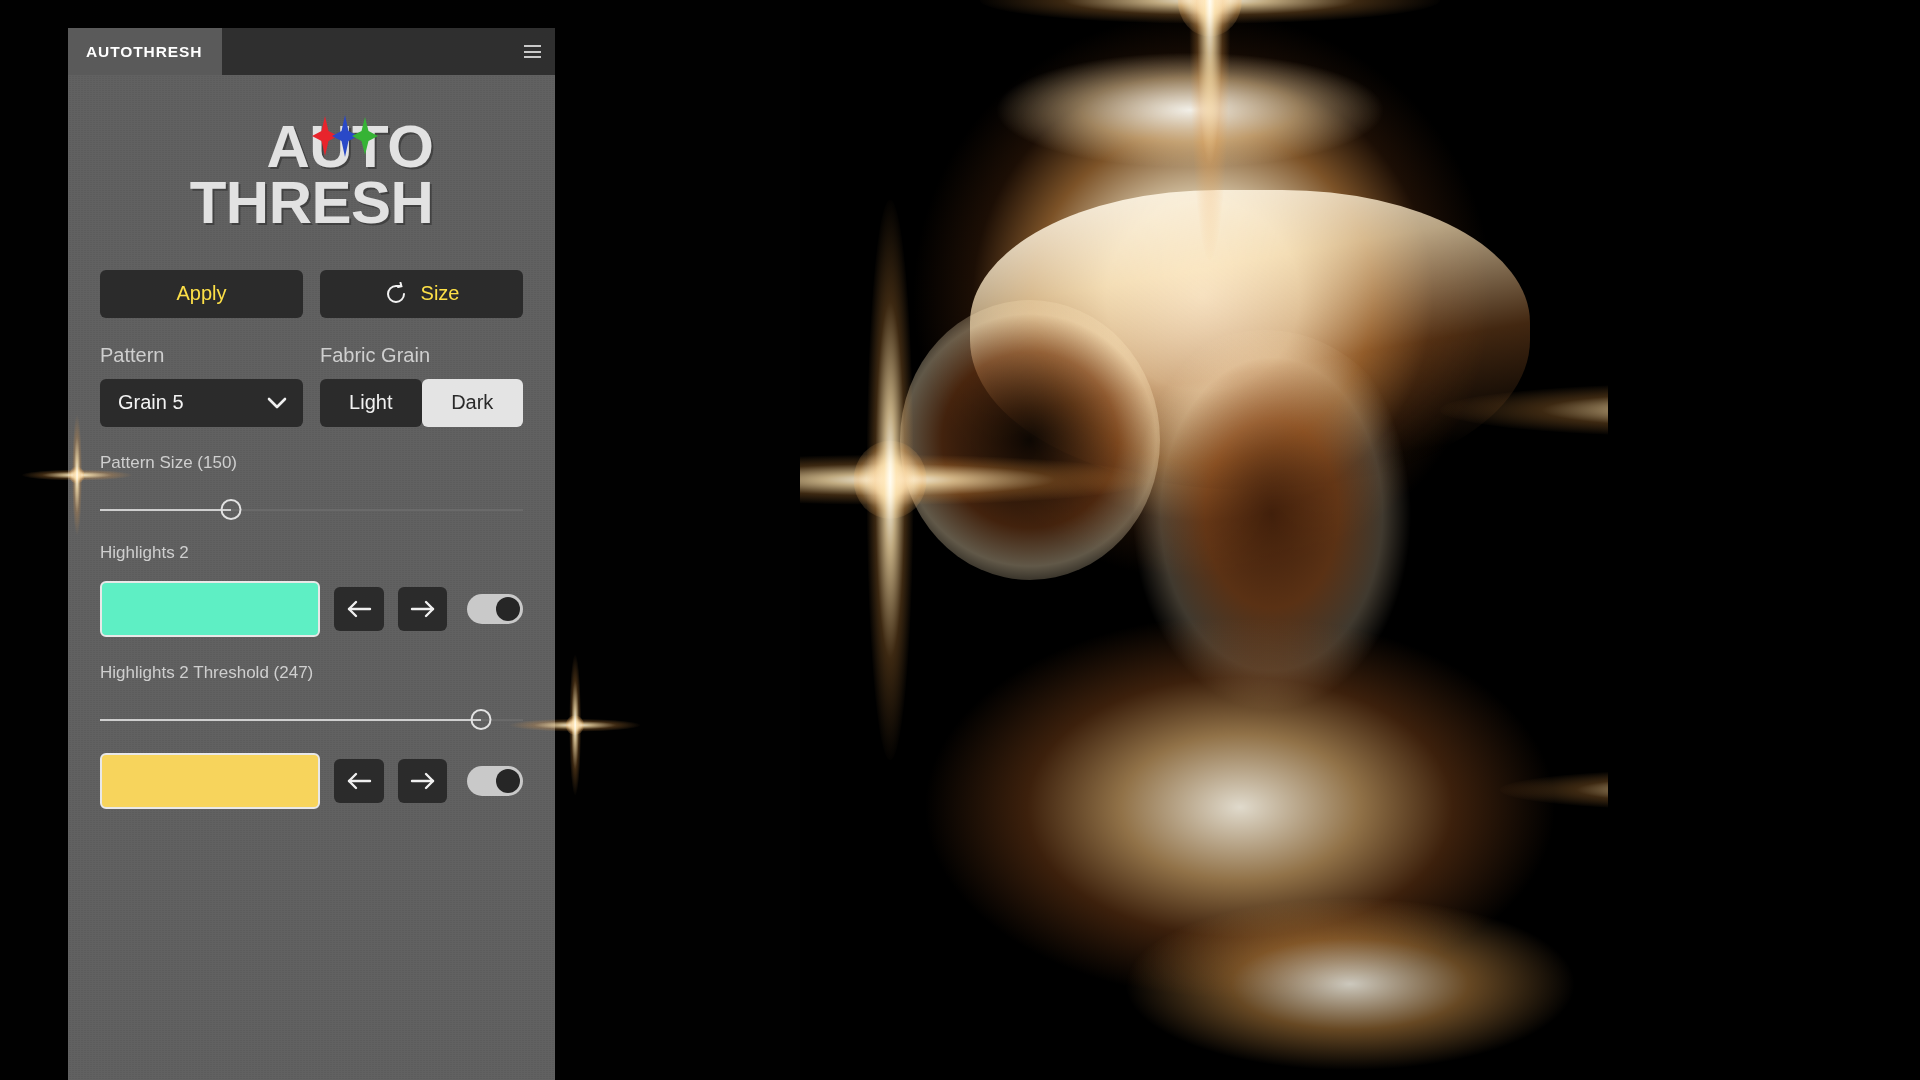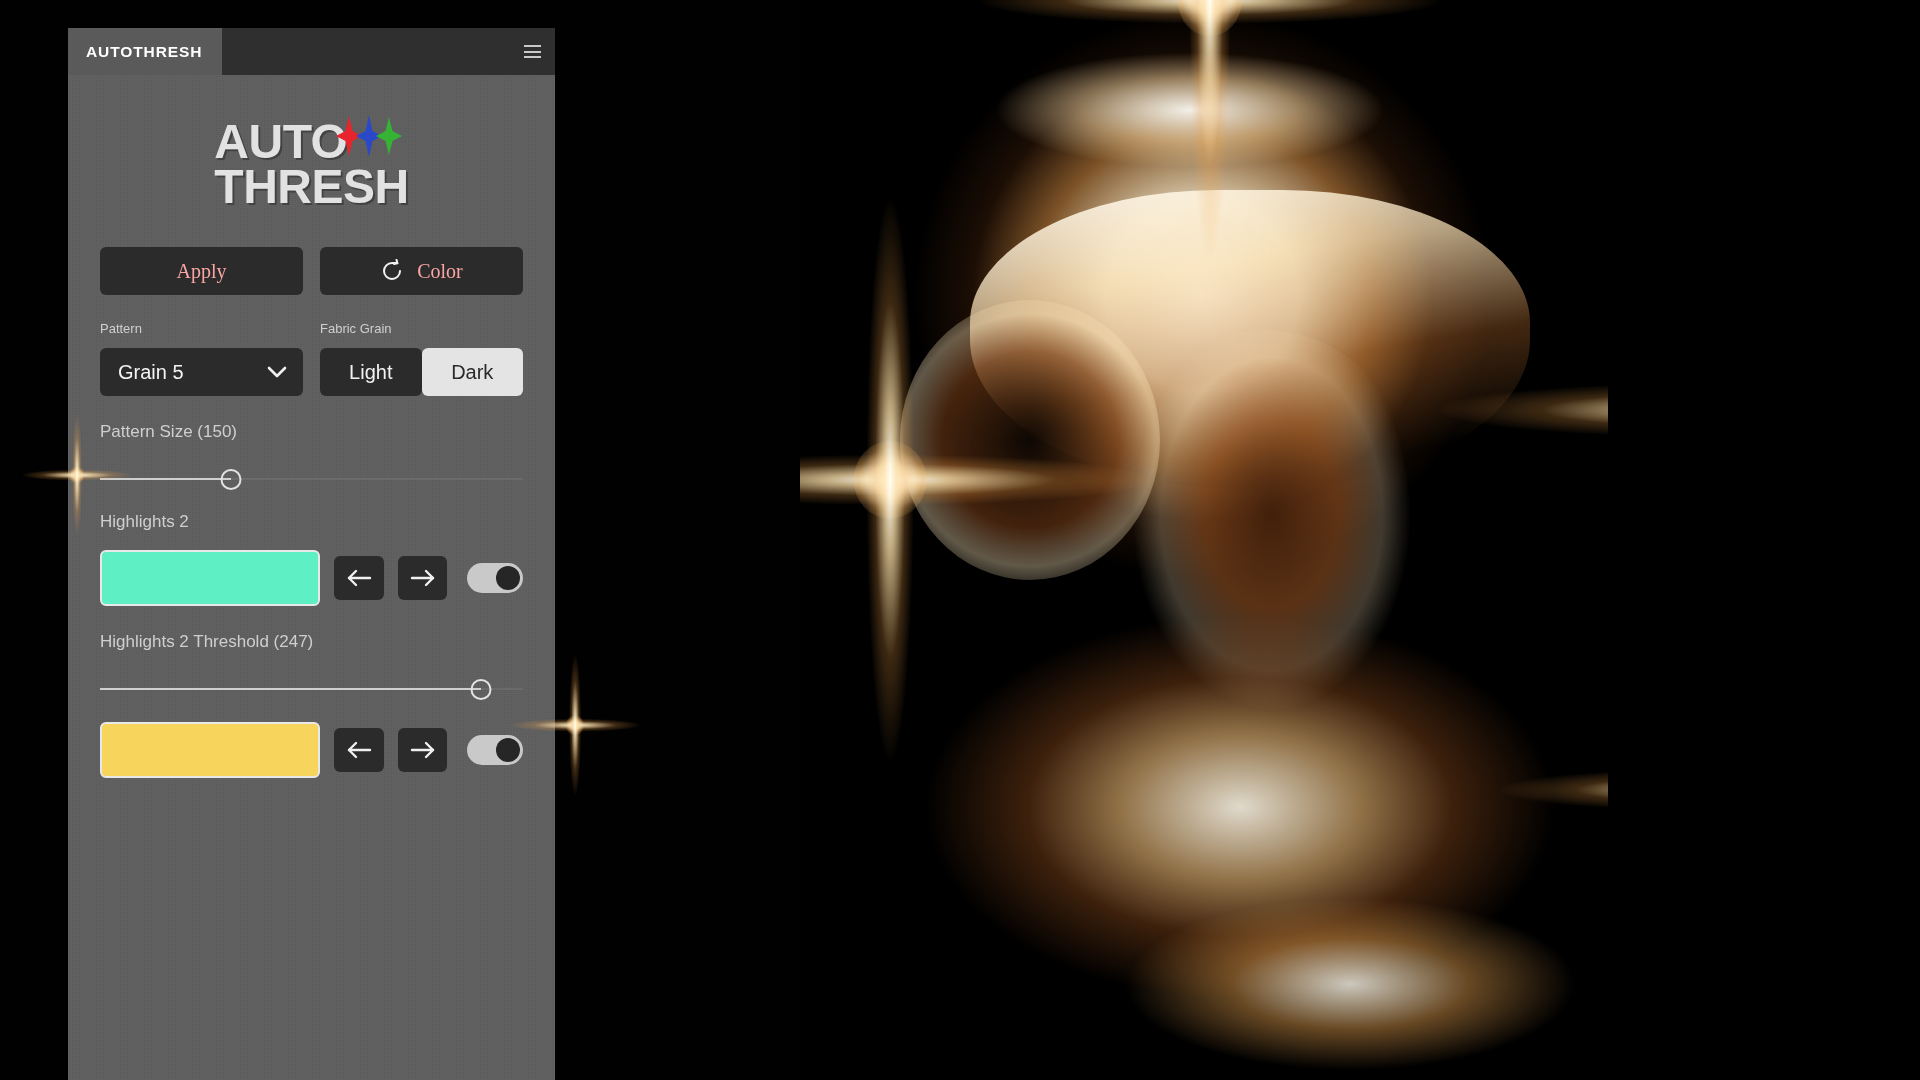--- a/index.html
+++ b/index.html
@@ -132,66 +132,66 @@
   .logo-wrap {
     display: flex;
     justify-content: center;
     margin-top: 44px;
     margin-bottom: 38px;
   }
   .logo {
     position: relative;
     color: #e2e2e2;
     font-weight: bold;
-    font-size: 48px;
+    font-size: 60px;
     line-height: 0.94;
     letter-spacing: -0.5px;
-    text-align: left;
+    text-align: right;
     text-shadow: 2px 2px 0 rgba(0,0,0,0.30);
   }
   .logo-line { display: block; white-space: nowrap; }
   .logo-sparkles {
     position: absolute;
     left: 122px; top: -4px;
     width: 66px; height: 42px;
   }
 
   
   .btn-row {
     display: flex;
     gap: 17px;
     margin-bottom: 26px;
   }
   .btn {
     flex: 1;
     height: 48px;
     border-radius: 6px;
     background: #2b2b2b;
-    color: #fca5a5;
+    color: #fde047;
     font-size: 20px;
     display: flex;
     align-items: center;
     justify-content: center;
     gap: 13px;
     border: none;
     cursor: pointer;
-    font-family: Liberation Serif, serif;
+    font-family: Liberation Sans, sans-serif;
   }
   .reset-icon { display: block; }
 
   
   .field-row {
     display: flex;
     gap: 17px;
     margin-bottom: 4px;
   }
   .field-col { flex: 1; }
   .field-label {
     color: #cfcfcf;
-    font-size: 13px;
+    font-size: 20px;
     margin-bottom: 12px;
   }
 
   .select {
     position: relative;
     height: 48px;
     border-radius: 6px;
     background: #2b2b2b;
     color: #f3f3f3;
     font-size: 20px;
@@ -410,21 +410,21 @@
 
       <div class="btn-row">
         <button class="btn">
           <span>Apply</span>
         </button>
         <button class="btn">
           <svg class="reset-icon" width="24" height="24" viewBox="0 0 24 24" fill="none" stroke="#f2f2f2" stroke-width="2" stroke-linecap="round">
             <path d="M20 12 A8 8 0 1 1 12 4 L17 4"></path>
             <polyline points="16.5,0.8 17.4,4.2 14,5.1"></polyline>
           </svg>
-          <span>Color</span>
+          <span>Size</span>
         </button>
       </div>
 
       <div class="field-row">
         <div class="field-col">
           <div class="field-label">Pattern</div>
           <div class="select">
             <span>Grain 5</span>
             <svg class="chev" width="20" height="13" viewBox="0 0 20 13" fill="none" stroke="#f0f0f0" stroke-width="2.6" stroke-linecap="round" stroke-linejoin="round">
               <polyline points="2,2.5 10,10.5 18,2.5"></polyline>

